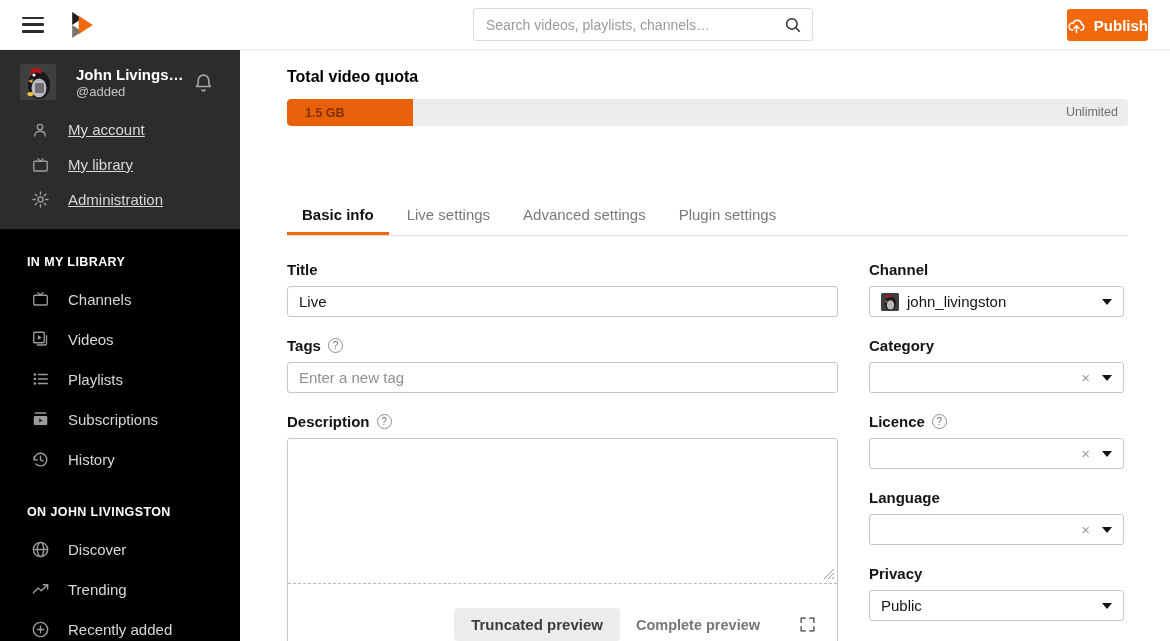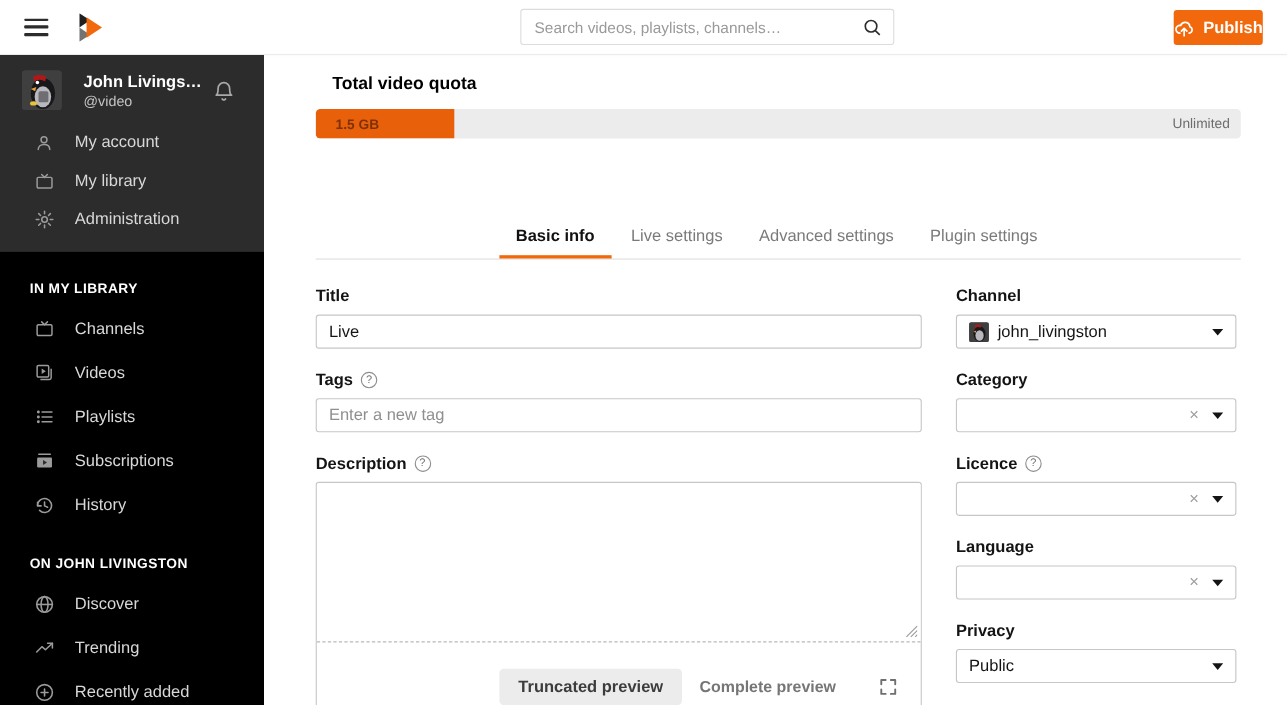--- a/index.html
+++ b/index.html
@@ -49,37 +49,37 @@
   .avatar { width: 36px; height: 36px; border-radius: 3px; background: #4a4a4a; overflow: hidden; flex: none; }
   .user-names { margin-left: 20px; min-width: 0; }
   .user-name { font-size: 15px; font-weight: bold; color: #fff; white-space: nowrap; }
   .user-handle { font-size: 13px; color: #c4c4c4; margin-top: 1px; }
   .bell-btn { position: absolute; right: 26px; top: 22px; background: none; border: 0; cursor: pointer; }
   .side-item {
     display: flex; align-items: center; height: 35px; padding-left: 30px;
     color: #d8d8d8; font-size: 15px; cursor: pointer; text-decoration: none;
   }
   .side-item .s-icon { width: 20px; height: 20px; margin-right: 18px; flex: none; display: flex; align-items: center; justify-content: center; }
-  .sidebar-top .side-item { height: 35px; }
+  .sidebar-top .side-item { height: 35px; text-decoration: underline; }
   .side-section { padding-top: 8px; }
   .side-section h3 {
     color: #fff; font-size: 12.5px; font-weight: bold; letter-spacing: .4px;
     padding: 18px 0 10px 27px;
   }
   .side-section .side-item { height: 40px; }
 
   
   .main { position: absolute; left: 240px; top: 50px; width: 930px; height: 591px; background: #fff; padding: 18px 42px 0 47px; }
-  .quota-title { font-size: 16px; font-weight: bold; color: #000; margin-bottom: 13px; margin-left: 15px; }
+  .quota-title { font-size: 16px; font-weight: bold; color: #000; margin-bottom: 13px; }
   .quota-bar { width: 841px; height: 27px; background: #ececec; border-radius: 4px; position: relative; overflow: hidden; }
   .quota-fill { height: 100%; background: #e8600a; border-radius: 4px 0 0 4px; display: flex; align-items: center; }
   .quota-used { font-size: 12.5px; color: rgba(40,10,0,0.55); padding-left: 18px; white-space: nowrap; font-weight: bold; }
   .quota-total { position: absolute; right: 10px; top: 0; line-height: 27px; font-size: 12.5px; color: #6d6d6d; }
 
-  .tabs { margin-top: 74px; display: flex; border-bottom: 1px solid #dedede; width: 841px; justify-content: center; }
+  .tabs { margin-top: 74px; display: flex; border-bottom: 1px solid #dedede; width: 841px; }
   .tab {
     background: none; border: 0; cursor: pointer; font-family: inherit;
     font-size: 15px; color: #7a7a7a; padding: 6px 15px 9px 15px; margin-right: 3px;
     border-bottom: 3px solid transparent;
   }
   .tab.active { color: #111; font-weight: bold; border-bottom-color: #f2690d; }
 
   .form { margin-top: 25px; display: flex; width: 841px; }
   .col-left { width: 551px; }
   .col-right { width: 255px; margin-left: 31px; }
@@ -176,21 +176,21 @@
           <ellipse cx="19" cy="24" rx="7.5" ry="9.5" fill="#b9b9bd"></ellipse>
           <rect x="15" y="19" width="9" height="10" rx="1.5" fill="#6e6e74"></rect>
           <circle cx="14" cy="11" r="1.6" fill="#fff"></circle>
           <path d="M10 6 q6 -4 12 0 l-1 4 q-5 -3 -10 0 Z" fill="#b01818"></path>
           <polygon points="8,17 13,15 12,19" fill="#e8a13c"></polygon>
           <ellipse cx="10.5" cy="30" rx="3.2" ry="2" fill="#e8c23c"></ellipse>
         </svg>
       </span>
       <div class="user-names">
         <div class="user-name">John Livings…</div>
-        <div class="user-handle">@video</div>
+        <div class="user-handle">@added</div>
       </div>
       <button class="bell-btn" aria-label="notifications">
         <svg width="21" height="22" viewBox="0 0 24 24" fill="none" stroke="#a9a9a9" stroke-width="1.8" stroke-linecap="round" stroke-linejoin="round">
           <path d="M18 9 a6 6 0 0 0 -12 0 c0 6 -2 7 -2 7 h16 s-2 -1 -2 -7"></path>
           <path d="M10.3 20 a2 2 0 0 0 3.4 0"></path>
         </svg>
       </button>
     </div>
 
     <a class="side-item">

